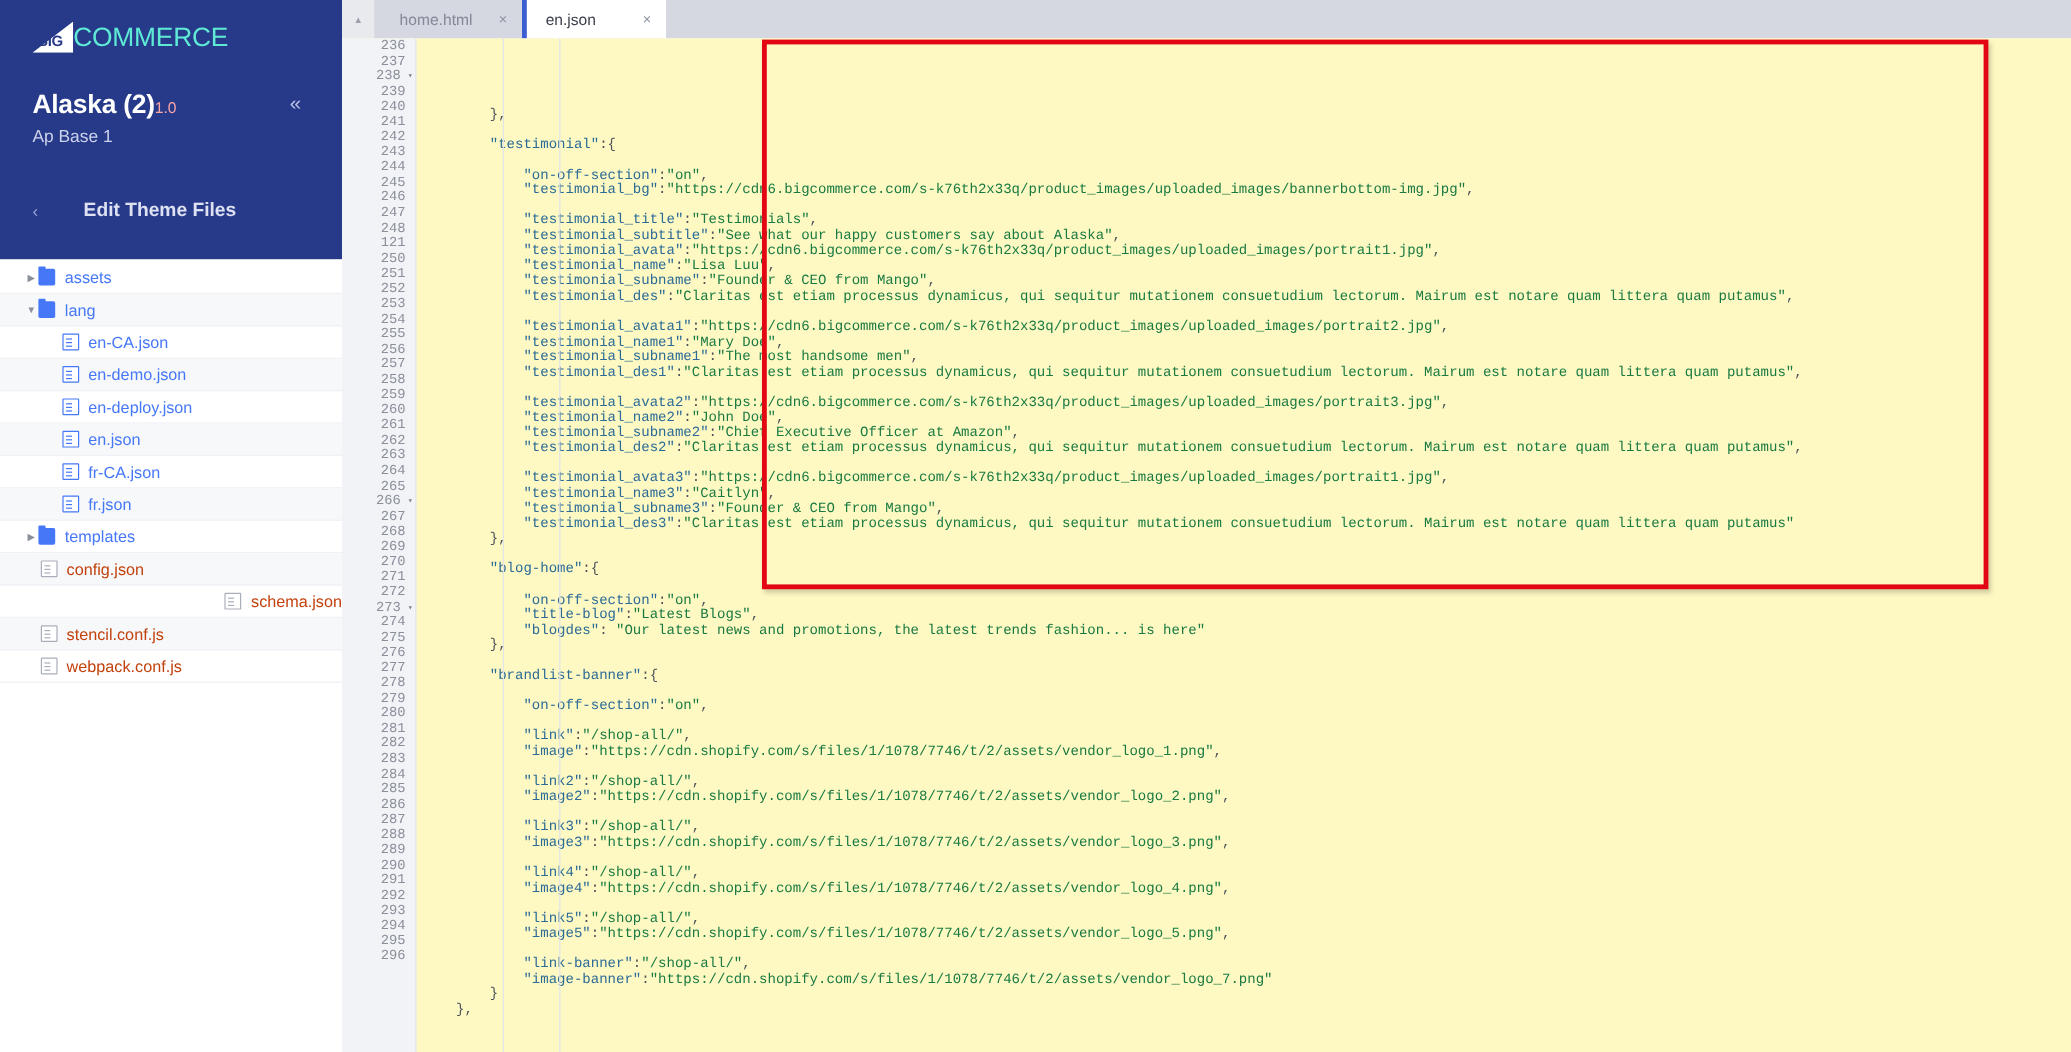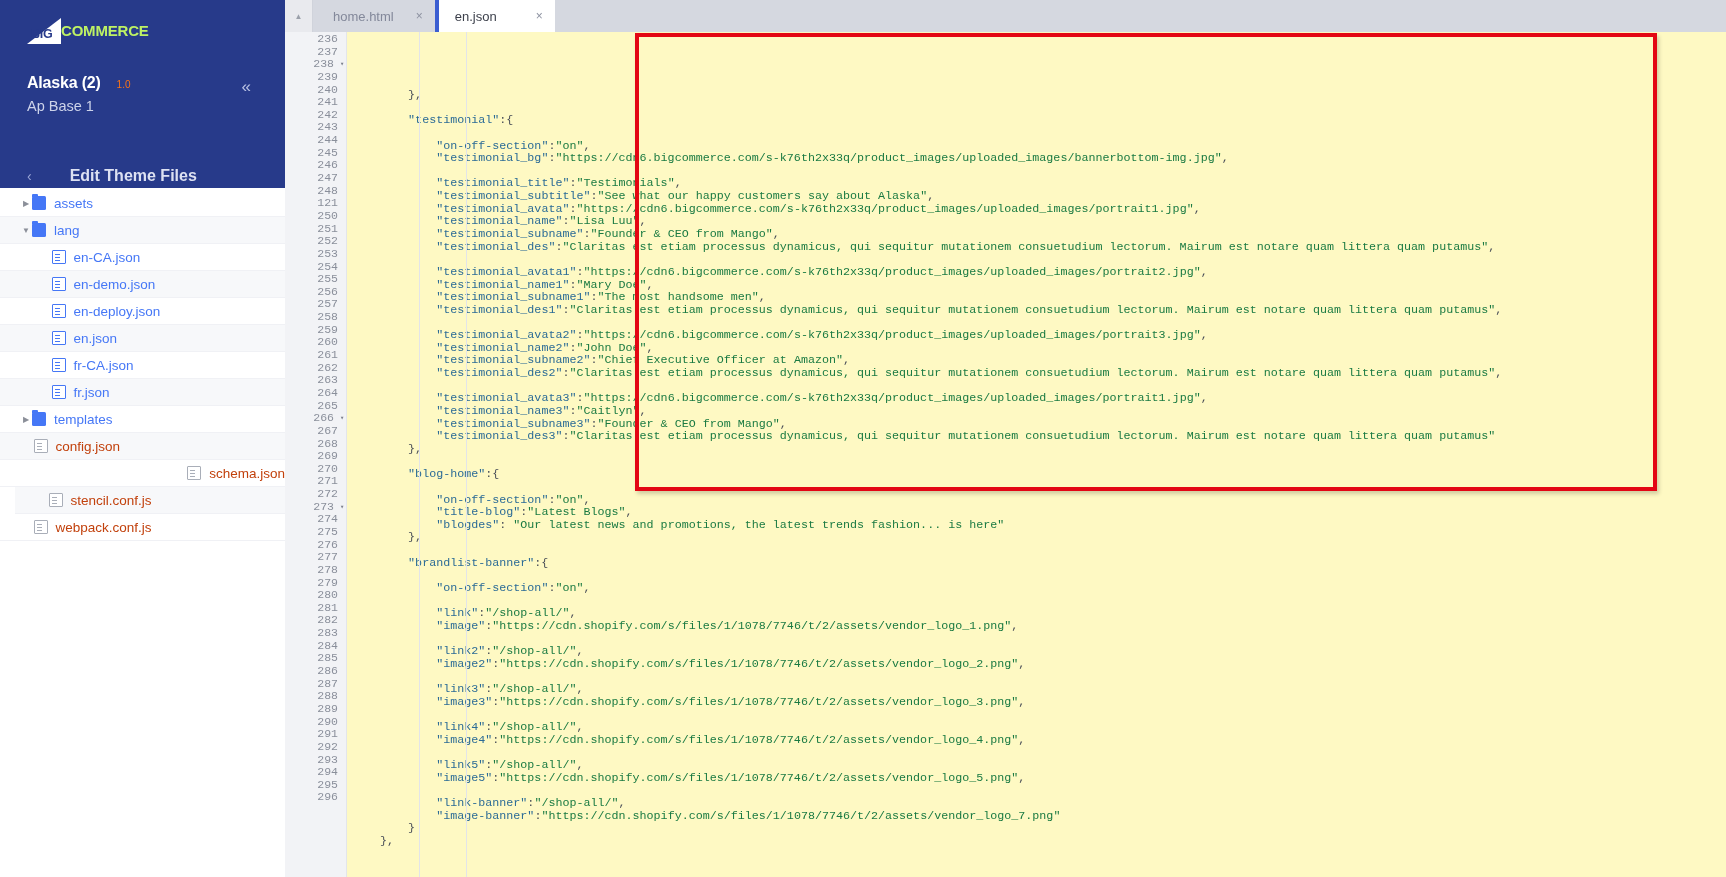--- a/index.html
+++ b/index.html
@@ -18,21 +18,21 @@
     width: 285px;
     height: 877px;
     flex: 0 0 285px;
     background: #ffffff;
     display: flex;
     flex-direction: column;
   }
   .sidebar-head {
     background: #273a8a;
     padding: 0;
-    height: 188px;
+    height: 216px;
     position: relative;
     color: #fff;
   }
   .logo {
     position: absolute;
     left: 27px; top: 14px;
     display: flex; align-items: flex-end;
     height: 30px;
   }
   .logo-mark {
@@ -49,40 +49,40 @@
   .logo-mark .big {
     position: absolute;
     left: 4px; bottom: 3px;
     font-size: 12.5px;
     font-weight: bold;
     letter-spacing: -0.3px;
     color: #273a8a;
     z-index: 2;
   }
   .logo-word {
-    font-size: 15px;
-    font-weight: bold;
+    font-size: 22px;
+    font-weight: normal;
     letter-spacing: -0.2px;
-    color: #bef264;
+    color: #5eead4;
     line-height: 26px;
     margin-left: 0px;
   }
 
   .theme-block { position: absolute; left: 27px; top: 74px; }
   .theme-name {
-    font-size: 16px;
+    font-size: 22px;
     font-weight: bold;
     color: #ffffff;
     letter-spacing: -0.2px;
   }
   .theme-ver {
-    font-size: 10px;
+    font-size: 13px;
     font-weight: normal;
-    color: #f97316;
-    margin-left: 16px;
+    color: #fca5a5;
+    margin-left: 0;
   }
   .theme-sub {
     font-size: 14.5px;
     color: #cdd3ea;
     margin-top: 6px;
   }
   .collapse-btn {
     position: absolute;
     right: 34px; top: 78px;
     color: #b9c2e4;
@@ -300,21 +300,21 @@
         <div class="tree-row alt" style="padding-left: 20px;">
           <span class="caret"></span>
           <span class="ic file grey"></span>
           <span class="tree-label grey">config.json</span>
         </div>
         <div class="tree-row" style="padding-left: 20px; justify-content: flex-end;">
           <span class="caret"></span>
           <span class="ic file grey"></span>
           <span class="tree-label grey">schema.json</span>
         </div>
-        <div class="tree-row alt" style="padding-left: 20px; margin-left: 15px;">
+        <div class="tree-row alt" style="padding-left: 20px;">
           <span class="caret"></span>
           <span class="ic file grey"></span>
           <span class="tree-label grey">stencil.conf.js</span>
         </div>
         <div class="tree-row" style="padding-left: 20px; align-items: center;">
           <span class="caret"></span>
           <span class="ic file grey"></span>
           <span class="tree-label grey">webpack.conf.js</span>
         </div>
       </div>

